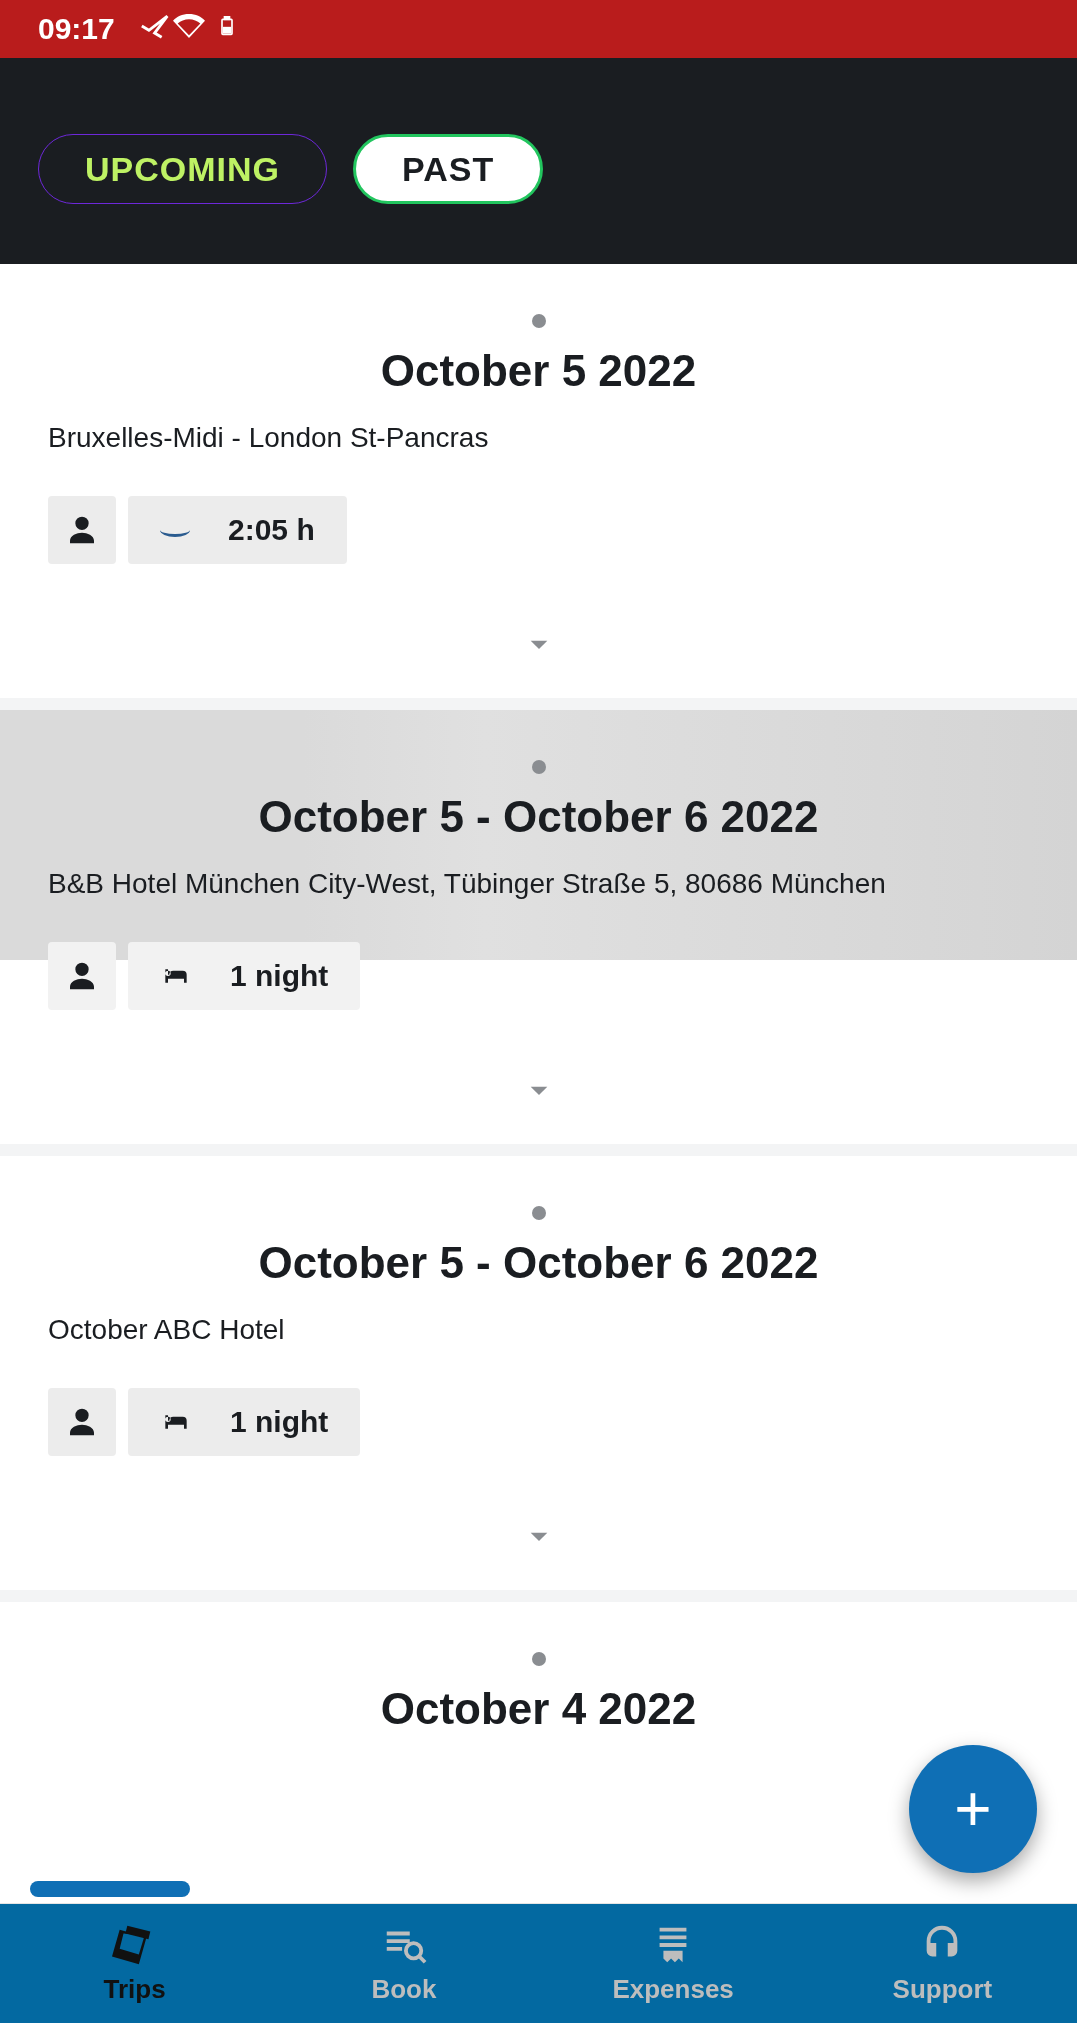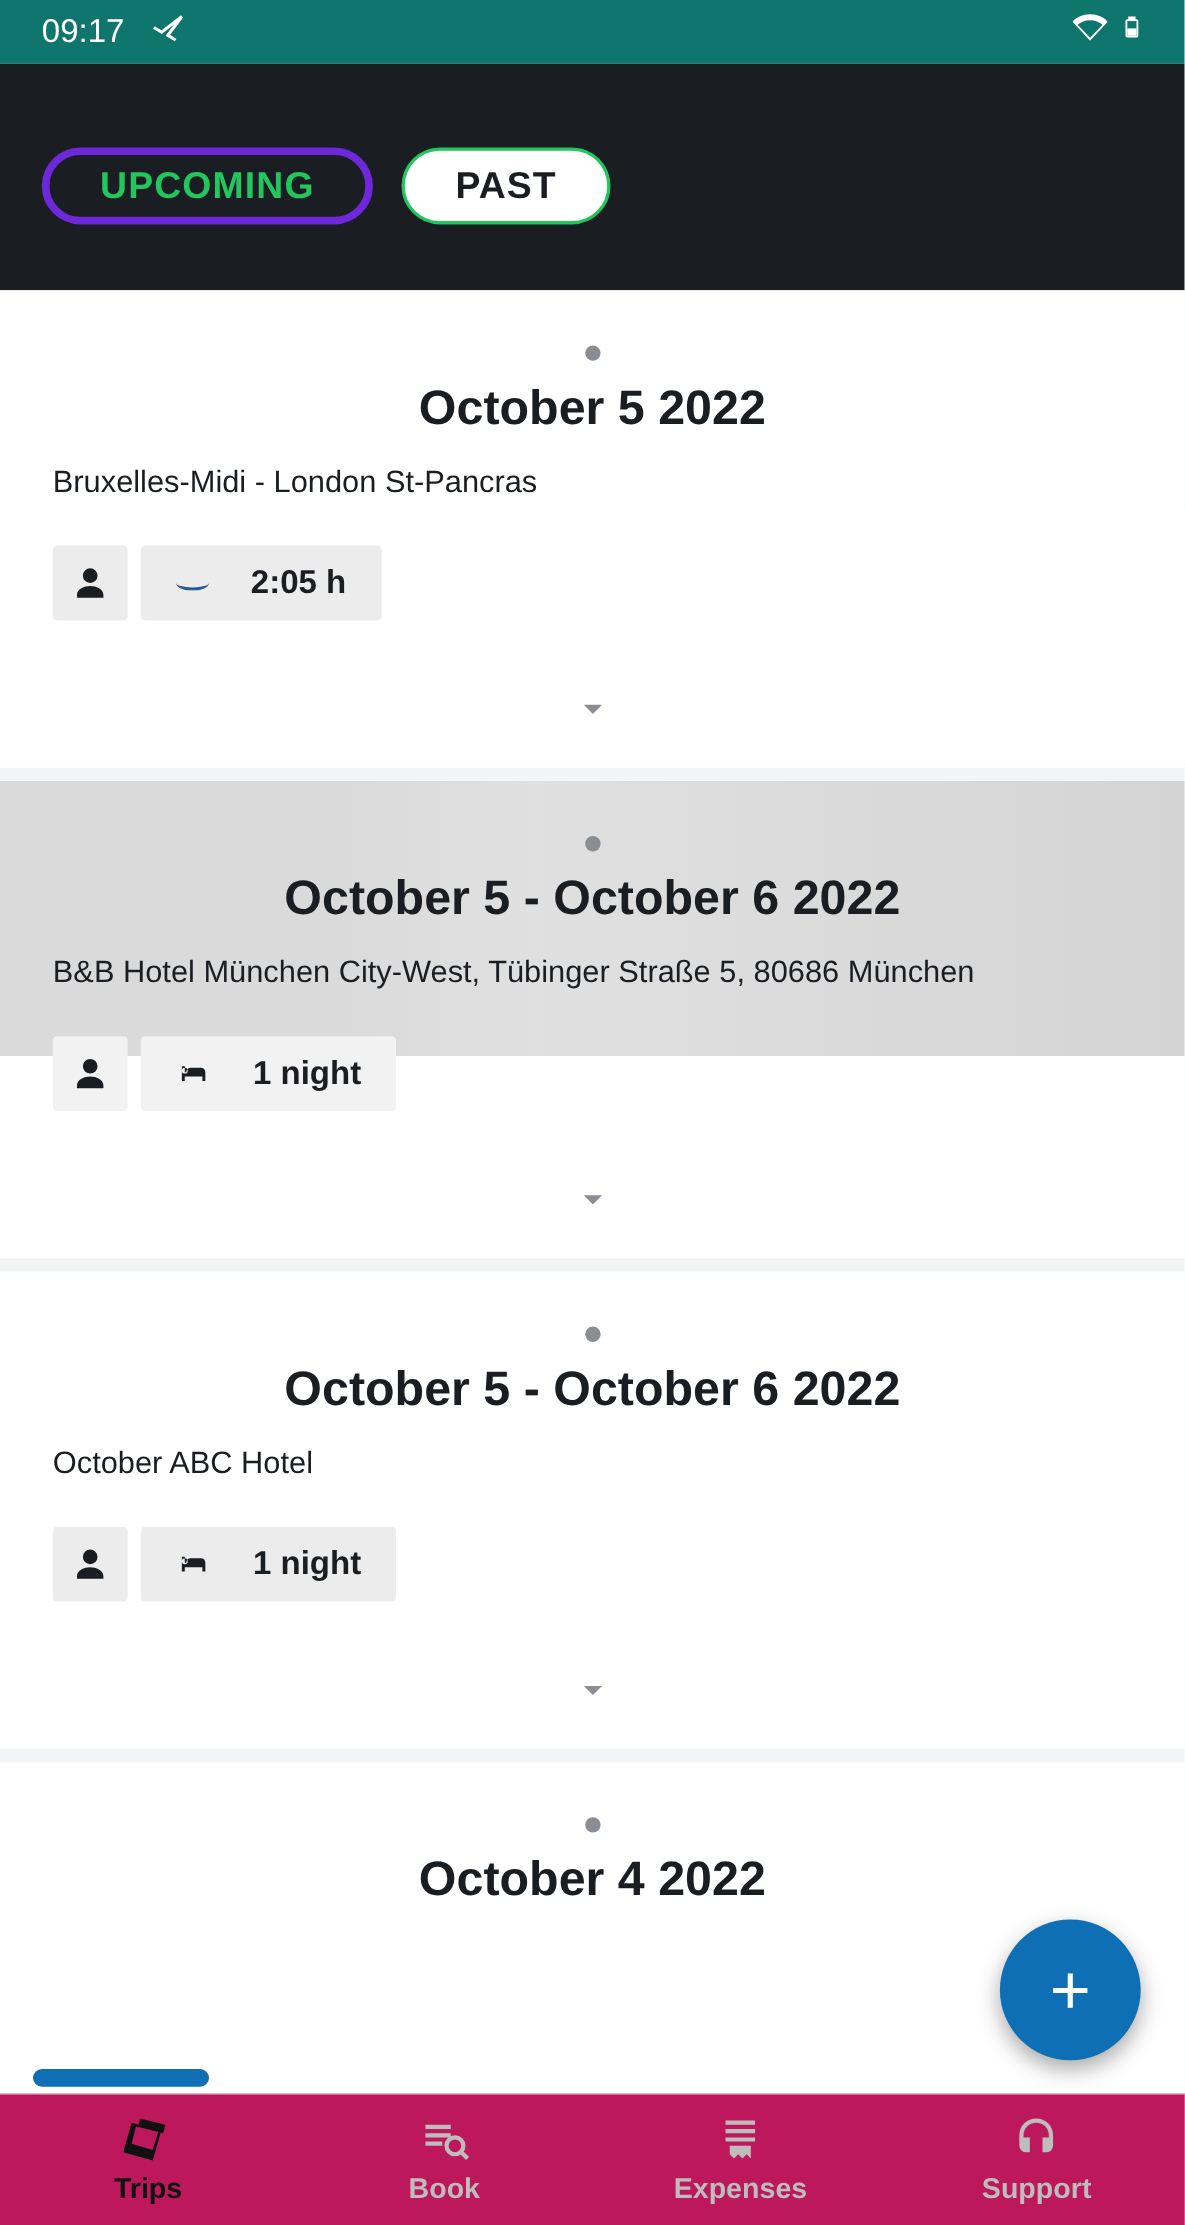--- a/index.html
+++ b/index.html
@@ -1,26 +1,26 @@
 <!DOCTYPE html>
 <html><head>
 <meta charset="utf-8">
 <style>
   * { box-sizing: border-box; margin: 0; padding: 0; }
   html, body { width: 1077px; height: 2023px; font-family: -apple-system, Helvetica, Arial, sans-serif; background: #fff; overflow: hidden; }
-  .statusbar { height: 58px; background: #0f766e; color: #fff; display: flex; align-items: center; justify-content: space-between; padding: 0 38px; font-size: 30px; font-weight: 400; }
+  .statusbar { height: 58px; background: #b91c1c; color: #fff; display: flex; align-items: center; padding: 0 38px; font-size: 30px; font-weight: 700; }
   .statusbar .left { display: flex; align-items: center; gap: 24px; }
   .statusbar .right { display: flex; align-items: center; gap: 12px; }
   .header { background: #1a1d21; padding: 28px 38px 60px 38px; }
   .header .title { color: #fff; font-size: 72px; font-weight: 700; letter-spacing: -1px; }
   .header .title-row { display: flex; justify-content: space-between; align-items: center; }
   .header .gear svg { width: 58px; height: 58px; fill: #fff; }
   .tabs { display: flex; gap: 26px; margin-top: 48px; }
   .tab { border-radius: 999px; height: 70px; padding: 0 46px; display: flex; align-items: center; justify-content: center; font-size: 34px; font-weight: 600; letter-spacing: 1px; cursor: pointer; }
-  .tab.upcoming { border: 7px solid #6d28d9; color: #22c55e; background: transparent; }
+  .tab.upcoming { border: 1px solid #6d28d9; color: #bef264; background: transparent; }
   .tab.past { background: #fff; color: #1a1d21; border: 3px solid #22c55e; }
   .list { background: #f3f4f5; }
   .card { background: #fff; padding: 44px 48px 30px 48px; margin-bottom: 12px; position: relative; }
   .card.highlighted .top-shade {
     position: absolute; inset: 0; bottom: auto; height: 250px;
     background: linear-gradient(to right, #dadada 0%, #dadada 28%, #e0e0e0 45%, #d4d4d4 100%);
     z-index: 0;
   }
   .card.highlighted > *:not(.top-shade) { position: relative; z-index: 1; }
   .date-row { display: flex; align-items: center; gap: 18px; flex-direction: column; }
@@ -30,21 +30,21 @@
   .chips { display: flex; gap: 12px; margin-top: 42px; }
   .chip { height: 68px; background: #ececec; border-radius: 4px; display: flex; align-items: center; justify-content: center; }
   .chip.icon-only { width: 68px; }
   .chip.wide { padding: 0 32px; gap: 38px; font-size: 30px; font-weight: 600; color: #1a1d21; }
   .chip svg { width: 32px; height: 32px; fill: #1a1d21; }
   .eurostar { font-size: 16px; color: #2a5b8f; font-style: italic; font-weight: 700; display:flex; align-items:center; gap:4px;}
   .eurostar .swoosh { width:30px; height:14px; border-bottom:3px solid #2a5b8f; border-radius:50%; display:inline-block;}
   .expand { display: flex; justify-content: center; padding-top: 60px; padding-bottom: 4px; }
   .expand svg { width: 40px; height: 40px; fill: #8a8d91; }
   .card.last { margin-bottom: 0; }
-  .bottomnav { position: absolute; bottom: 0; left: 0; right: 0; height: 120px; background: #be185d; display: flex; border-top: 1px solid #e5e5e5; text-align: right; }
+  .bottomnav { position: absolute; bottom: 0; left: 0; right: 0; height: 120px; background: #0369a1; display: flex; border-top: 1px solid #e5e5e5; text-align: right; }
   .bottomnav .item { flex: 1; display: flex; flex-direction: column; align-items: center; justify-content: center; gap: 6px; }
   .bottomnav .item svg { width: 46px; height: 46px; }
   .bottomnav .item span { font-size: 26px; font-weight: 600; }
   .bottomnav .item.active svg { fill: #111; }
   .bottomnav .item.active span { color: #111; }
   .bottomnav .item.inactive svg { fill: #bdbdbd; }
   .bottomnav .item.inactive span { color: #bdbdbd; }
   .fab { position: absolute; right: 40px; bottom: 150px; width: 128px; height: 128px; background: #0f6fb5; border-radius: 50%; display: flex; align-items: center; justify-content: center; box-shadow: 0 8px 20px rgba(0,0,0,.35); cursor: pointer; }
   .fab span { color: #fff; font-size: 64px; font-weight: 300; line-height: 1; }
   .loading-pill { position:absolute; left:30px; bottom:126px; width:160px; height:16px; background:#0f6fb5; border-radius:999px; }

